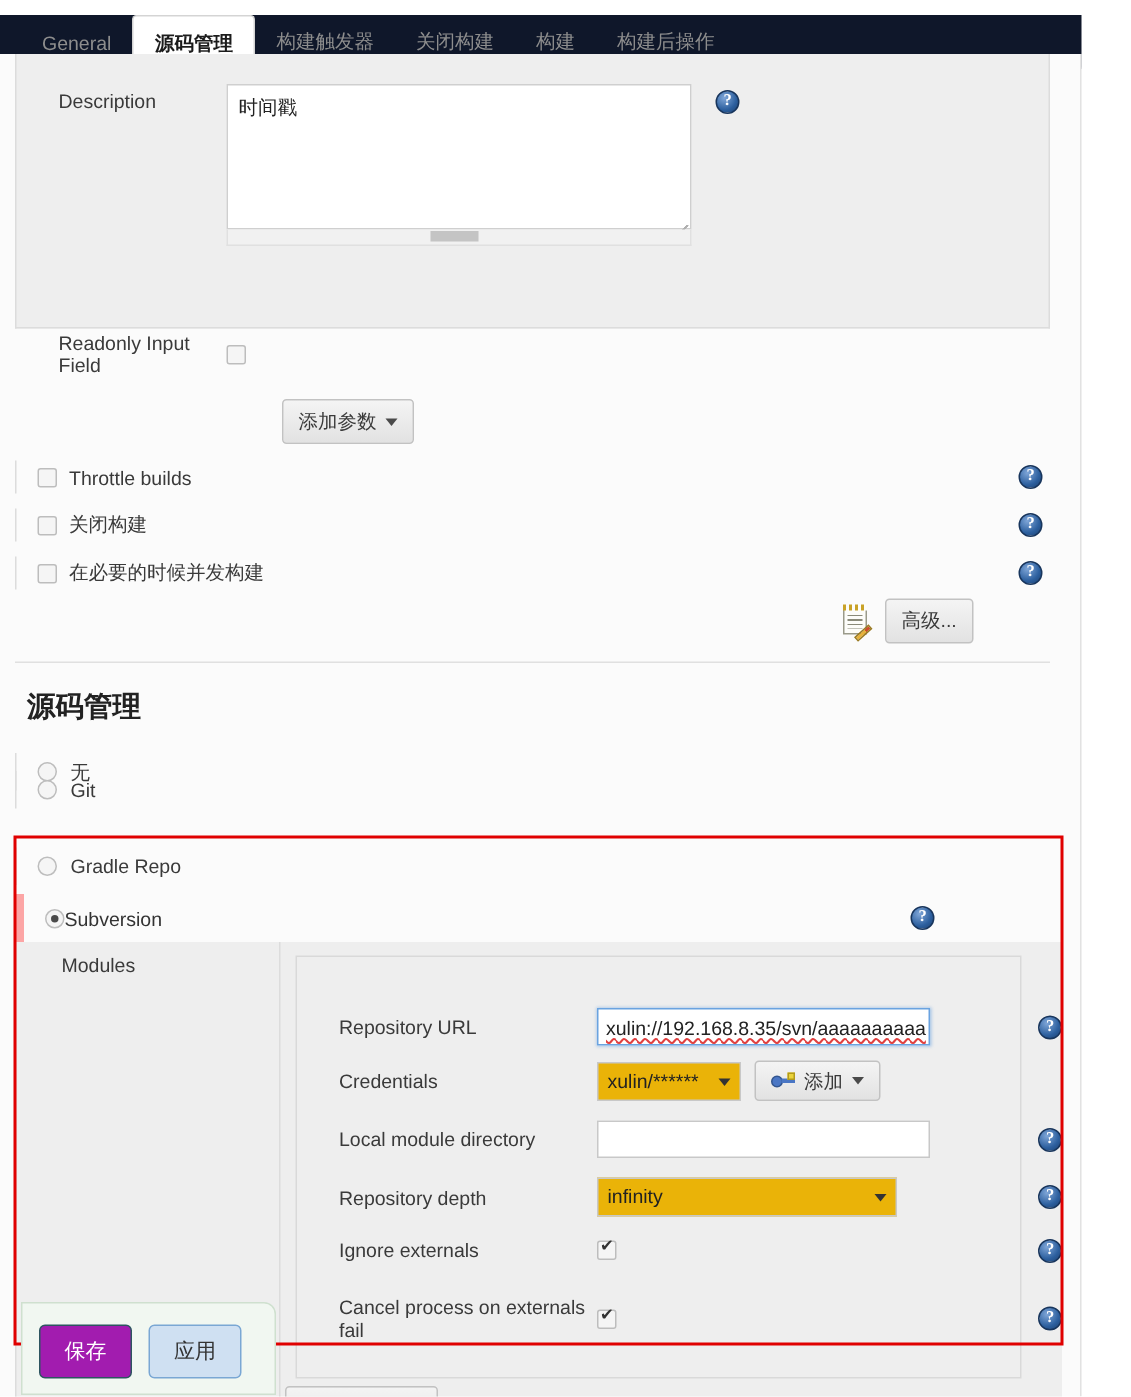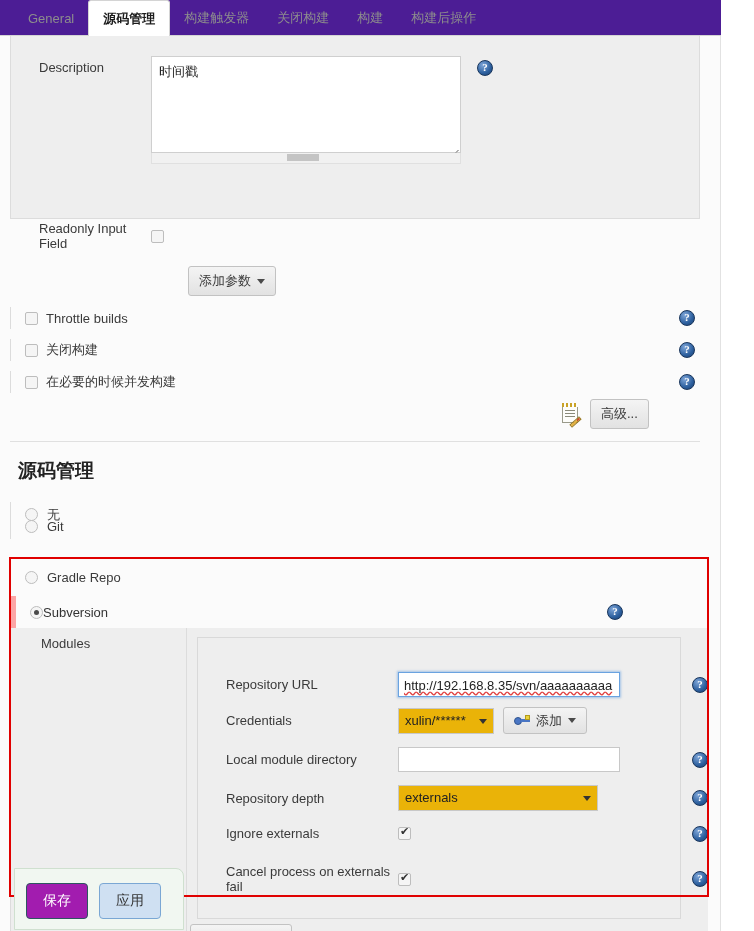--- a/index.html
+++ b/index.html
@@ -9,23 +9,23 @@
     background: #ffffff;
     font-family: "Liberation Sans", "DejaVu Sans", sans-serif;
     font-size: 13px;
     color: #333333;
     overflow: hidden;
   }
   #root { position: relative; width: 754px; height: 931px; background:#ffffff; }
 
   
   .tabbar {
-    position: absolute; top: 0; left: 0;
+    position: absolute; top: 10px; left: 0;
     width: 721px; height: 36px;
-    background: #4c1d95;
+    background: #0f172a;
     border-bottom: 1px solid #d4d4d4;
   }
   .tabbar-inner { position: relative; height: 36px; padding-left: 14px; display: flex; align-items: stretch; }
   .tab {
     display: flex; align-items: center;
     padding: 0 14px;
     font-size: 13px;
     color: #8d8d8d;
     cursor: pointer;
     white-space: nowrap;
@@ -448,21 +448,21 @@
 
     <div class="svn-body">
       <div class="modules-label">Modules</div>
       <div class="modules-divider"></div>
 
       <div class="module-panel">
 
         <div class="mrow" style="top:34px;">
           <div class="mlabel">Repository URL</div>
           <div class="text-input focused" style="width:222px;">
-            <span class="spell">http://192.168.8.35/svn/aaaaaaaaaa</span>
+            <span class="spell">xulin://192.168.8.35/svn/aaaaaaaaaa</span>
           </div>
           <span class="help"></span>
         </div>
 
         <div class="mrow" style="top:69px;">
           <div class="mlabel">Credentials</div>
           <div class="select-box" style="width:96px;">
             <span>xulin/******</span>
             <span class="sel-caret"></span>
           </div>
@@ -479,21 +479,21 @@
 
         <div class="mrow" style="top:109px;">
           <div class="mlabel">Local module directory</div>
           <div class="text-input" style="width:222px;"></div>
           <span class="help"></span>
         </div>
 
         <div class="mrow" style="top:147px;">
           <div class="mlabel">Repository depth</div>
           <div class="select-box" style="width:200px;">
-            <span>externals</span>
+            <span>infinity</span>
             <span class="sel-caret"></span>
           </div>
           <span class="help" style="margin-left:28px;"></span>
         </div>
 
         <div class="mrow" style="top:188px;">
           <div class="mlabel">Ignore externals</div>
           <span class="cb checked"></span>
           <span class="help" style="margin-left:212px;"></span>
         </div>

